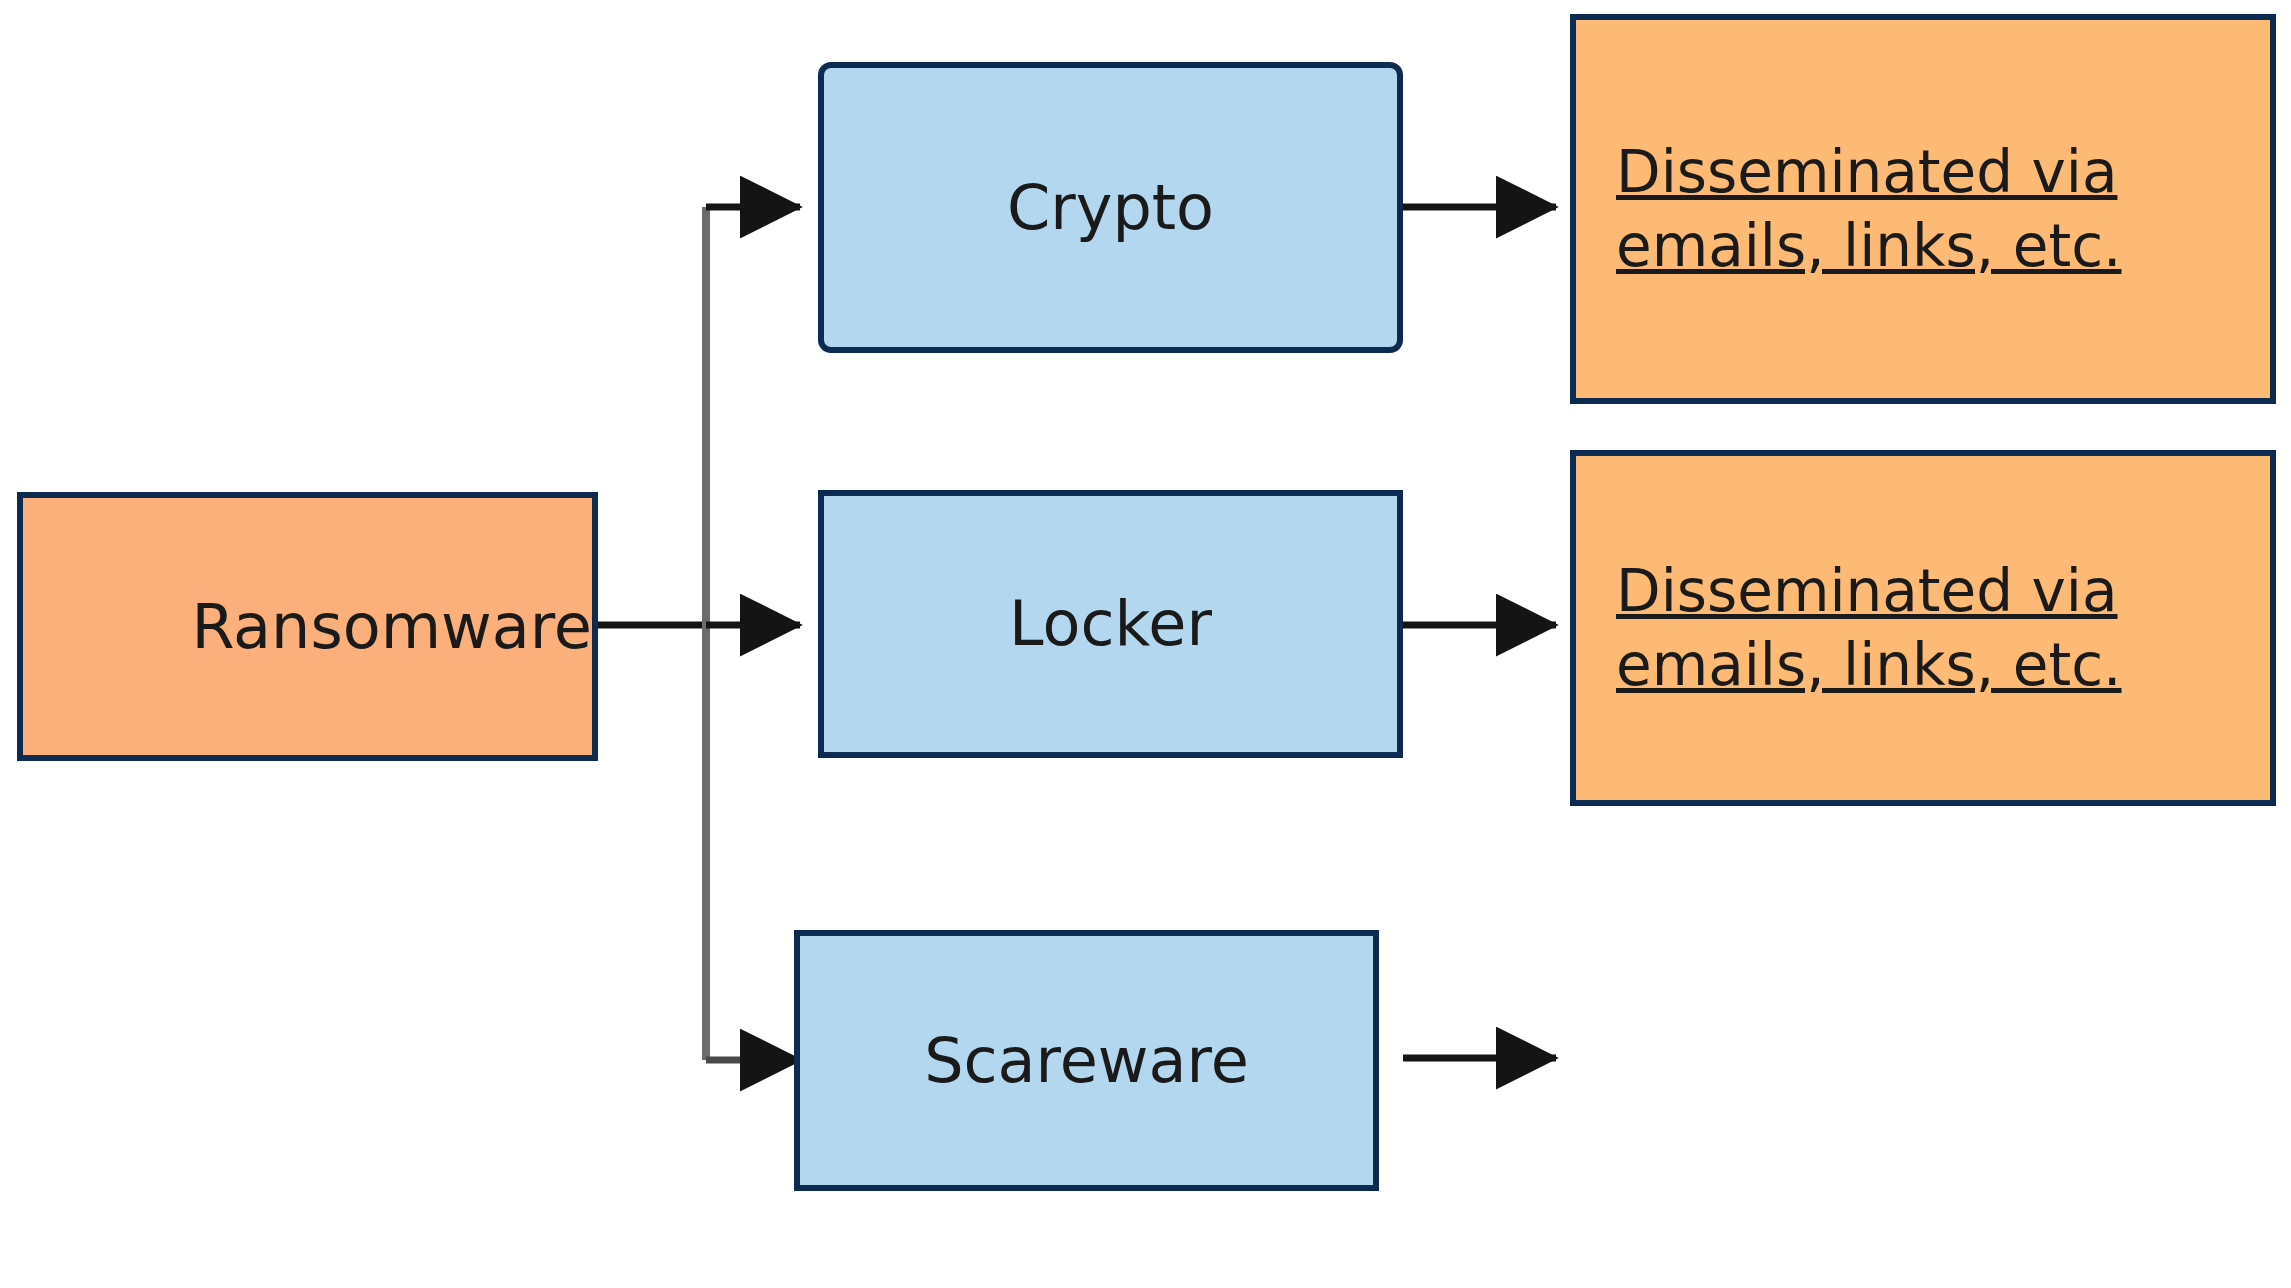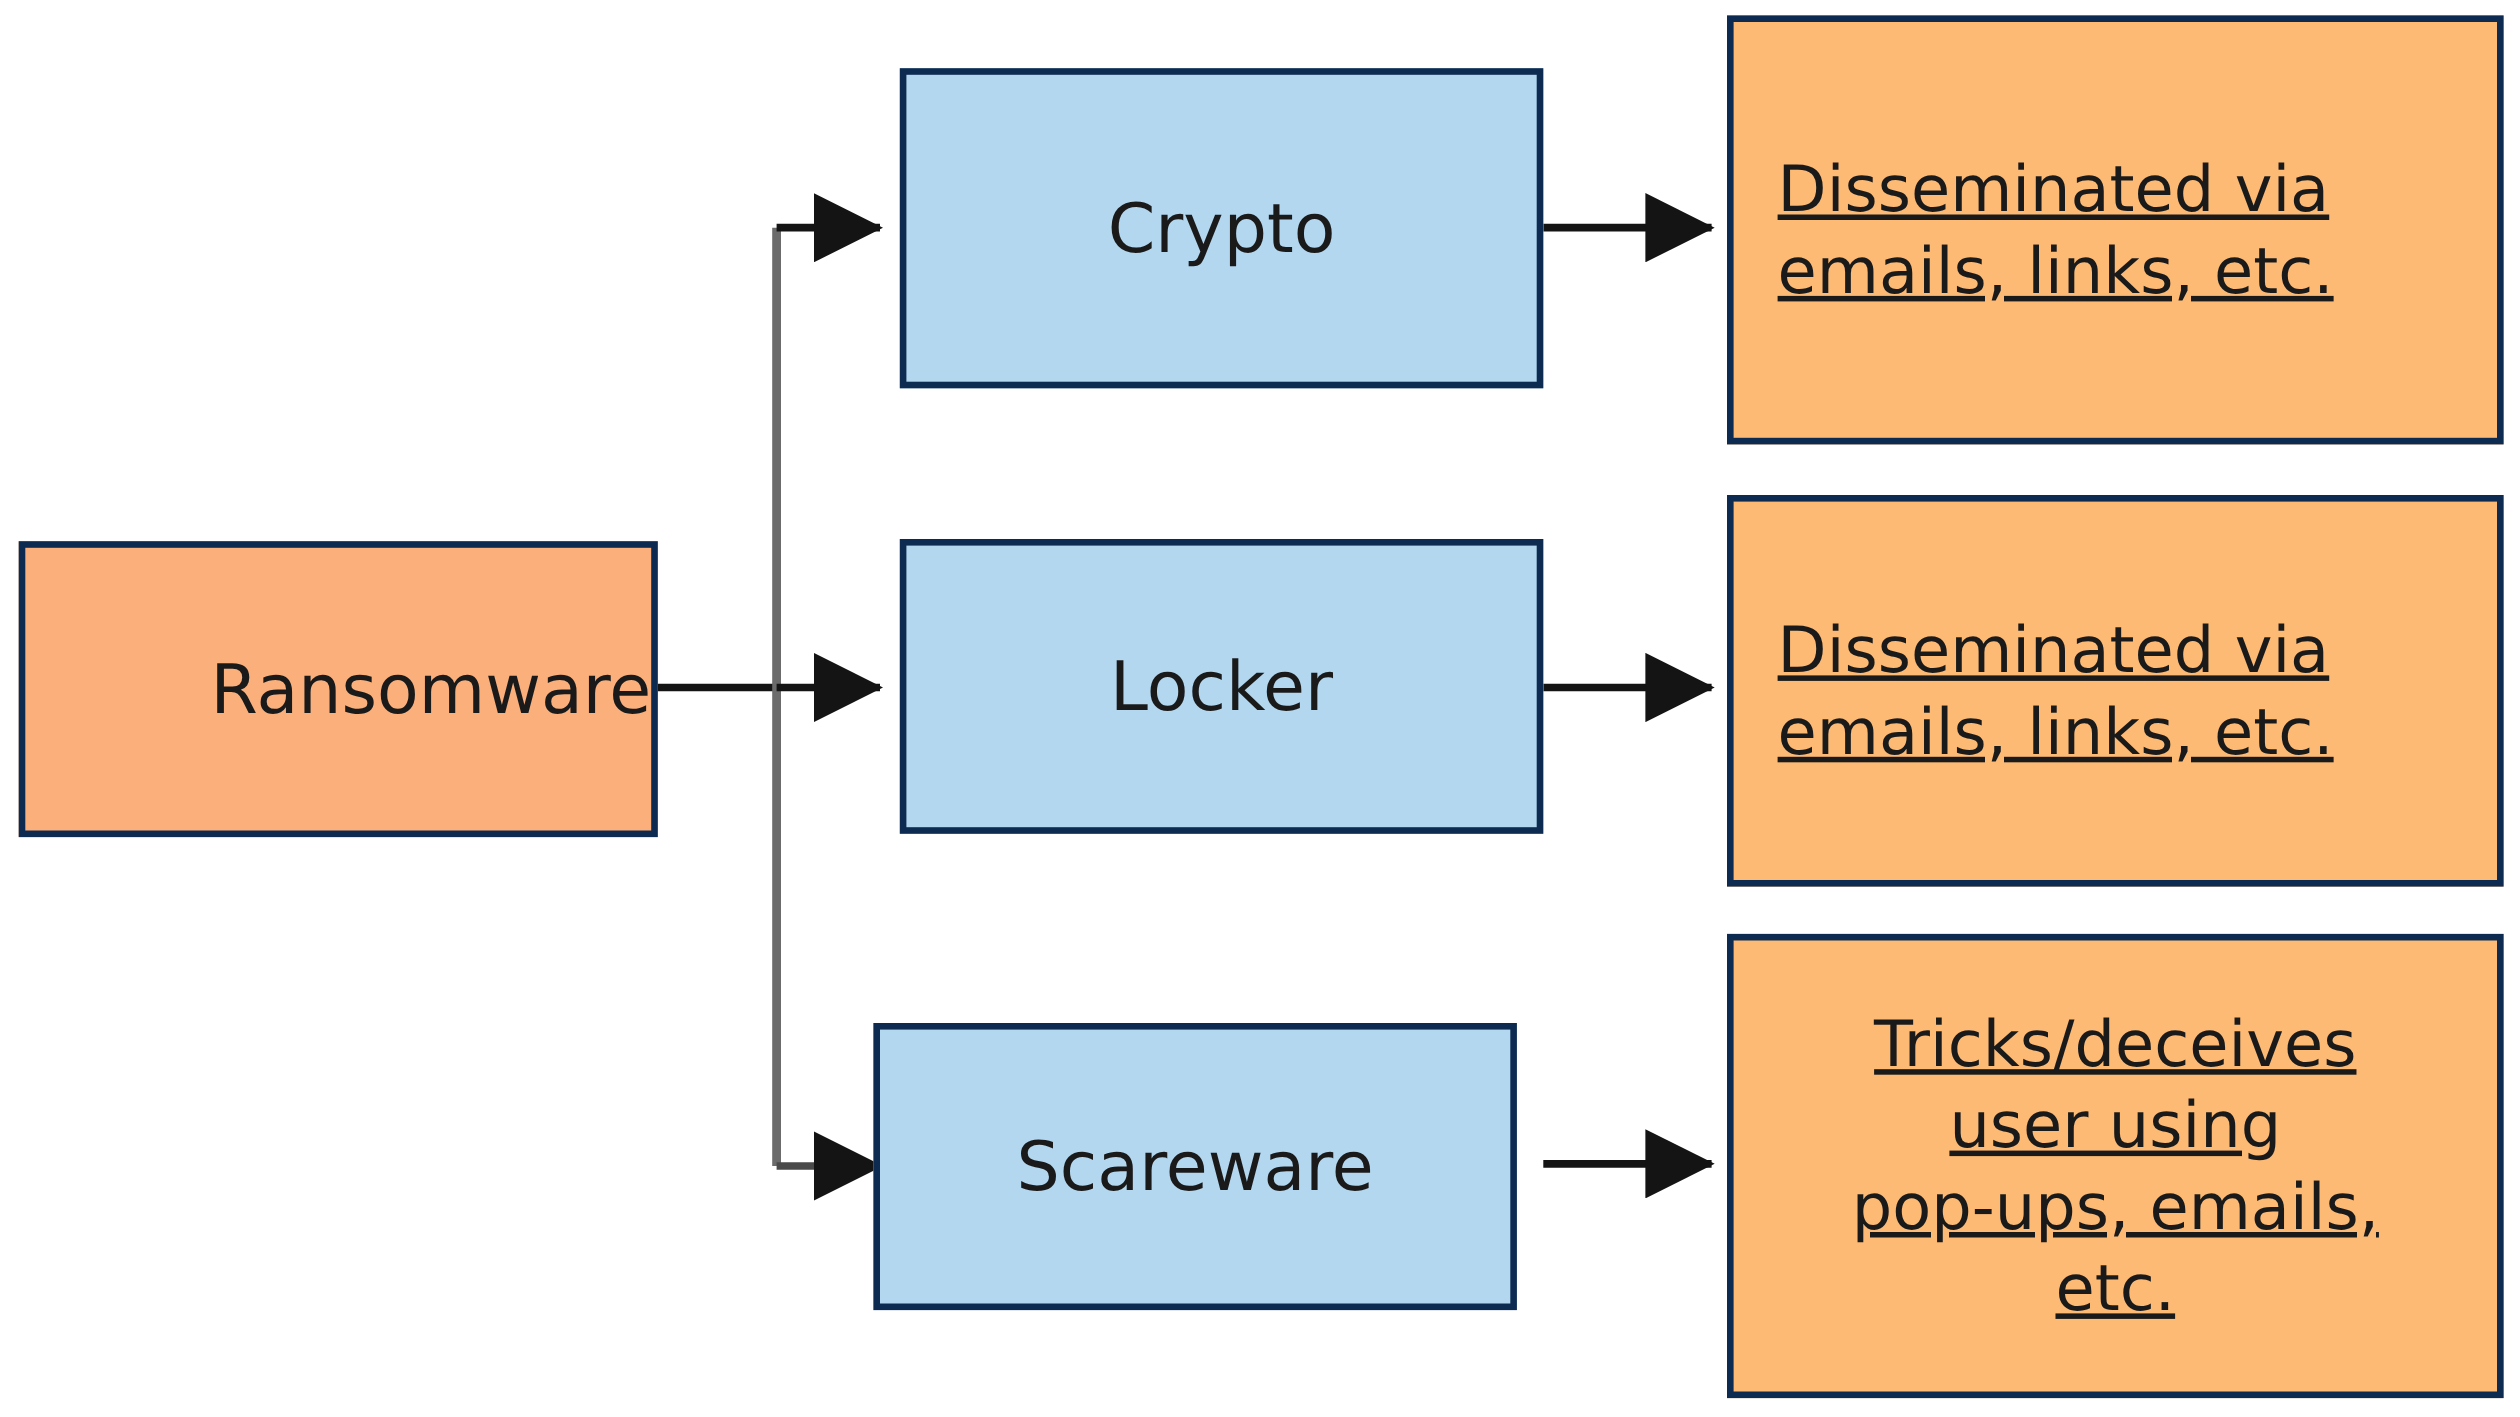--- a/index.html
+++ b/index.html
@@ -27,21 +27,21 @@
   .node-type{ background:#b3d7ef; }
   .node-desc{ background:#fdba74;text-decoration:underline; }
 
   
   #node-ransomware{
     left:17px; top:492px; width:581px; height:269px;
   }
   #node-ransomware .label{ font-size:62px; text-align:right; }
 
   
-  #node-crypto{ left:818px; top:62px;  width:585px; height:291px; }
+  #node-crypto{ left:818px; top:62px;  width:585px; height:291px;border-radius:13px; }
   #node-locker{ left:818px; top:490px; width:585px; height:268px; }
   #node-scareware{ left:794px; top:930px; width:585px; height:261px; }
   .node-type .label{ font-size:62px; text-align:center; }
 
   
   #node-desc-crypto{ left:1570px; top:14px;  width:706px; height:390px; }
   #node-desc-locker{ left:1570px; top:450px; width:706px; height:356px; }
   #node-desc-scareware{ left:1570px; top:849px; width:706px; height:422px; }
 
   #node-desc-crypto .label,
@@ -98,17 +98,14 @@
   </div>
 
   <div class="node node-desc" id="node-desc-crypto">
     <span class="label">Disseminated via<br>emails, links, etc.</span>
   </div>
 
   <div class="node node-desc" id="node-desc-locker">
     <span class="label">Disseminated via<br>emails, links, etc.</span>
   </div>
 
-  <div class="node node-desc" id="node-desc-scareware">
-    <span class="label">Tricks/deceives<br>user using<br>pop-ups, emails,<br>etc.</span>
-  </div>
 
 </div>
 
 </body></html>

